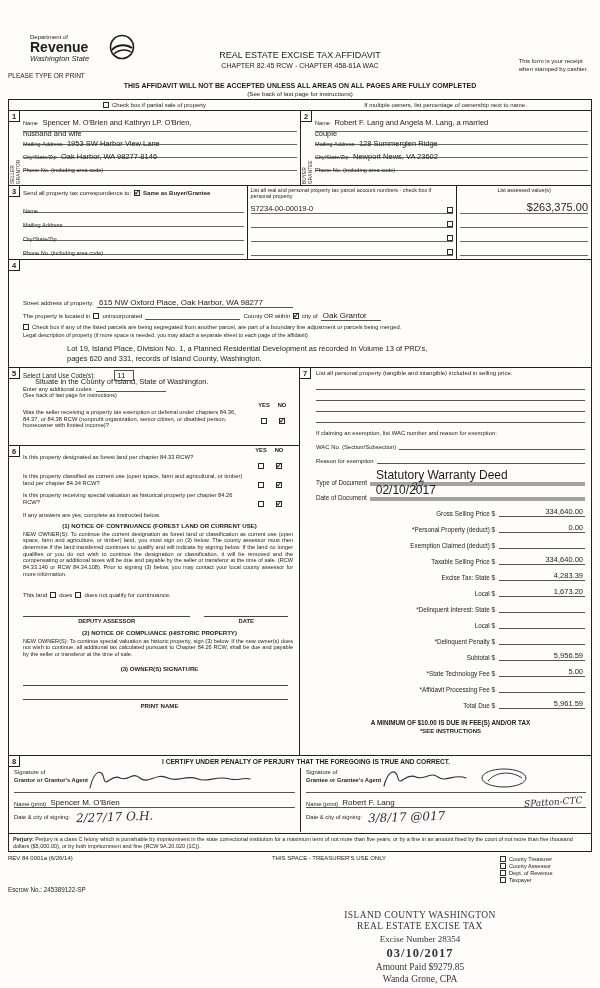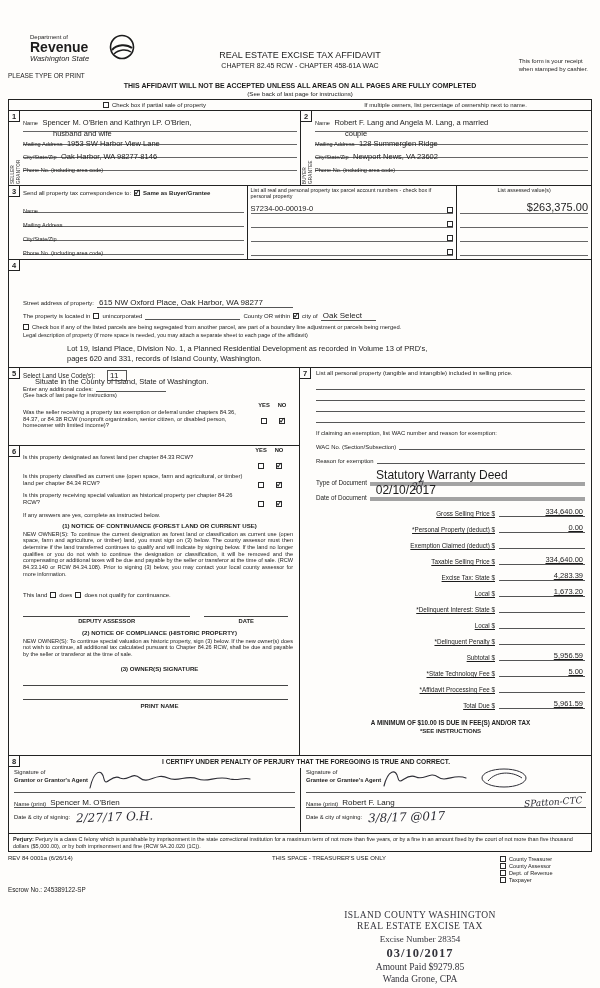--- a/index.html
+++ b/index.html
@@ -27,21 +27,21 @@
   .prer .half{width:50%;display:flex;justify-content:center;align-items:center;gap:3px;}
   .sec{width:50%;position:relative;padding-left:14px;height:74px;}
   .sec + .sec{border-left:1px solid #222;}
   .numbox{position:absolute;left:0;top:0;width:11px;height:11px;border-right:1px solid #222;border-bottom:1px solid #222;font-size:7.5px;font-weight:bold;text-align:center;line-height:11px;background:#fefdfb;z-index:2;}
   .vlab{position:absolute;left:0;top:13px;bottom:1px;width:12px;display:flex;justify-content:center;gap:1px;}
   .vlab span{writing-mode:vertical-rl;transform:rotate(180deg);font-size:4.5px;letter-spacing:.3px;color:#333;}
   .field{border-bottom:1px solid #666;margin-right:3px;}
   .f21{height:21px;} .f13{height:13px;} .f14{height:14px;}
   .lbl{font-size:5.6px;color:#222;}
   .val{font-size:7.5px;}
-  .l2{margin-left:30px;}
+  .l2{}
   
   .s3row{border-top:1px solid #222;height:74px;}
   .s3l{width:41%;position:relative;padding-left:14px;border-right:1px solid #222;}
   .s3send{font-size:6px;height:13px;display:flex;align-items:center;gap:3px;padding-top:1px;}
   .s3m{width:36%;border-right:1px solid #222;padding:1px 3px 0;display:flex;flex-direction:column;}
   .s3hdr{font-size:5.4px;line-height:1.15;height:13px;}
   .prow{display:flex;justify-content:space-between;align-items:flex-end;border-bottom:1px solid #666;height:14px;}
   .s3r{flex:1;padding:1px 3px 0;display:flex;flex-direction:column;}
   .arow{border-bottom:1px solid #666;height:14px;display:flex;align-items:flex-end;justify-content:flex-end;font-size:11px;}
   
@@ -51,21 +51,21 @@
   .s4r2{height:12px;font-size:6px;display:flex;align-items:center;gap:3px;}
   .s4r3{height:10px;font-size:5.8px;display:flex;align-items:center;gap:3px;}
   .s4r4{height:9px;font-size:5.5px;}
   .legal{margin:3px 0 0 44px;font-size:7.5px;line-height:1.3;}
   .situate{margin:13px 0 0 12px;font-size:7.5px;}
   .ul{display:inline-block;border-bottom:1px solid #555;height:8px;}
   
   .cols{border-top:1px solid #222;height:388px;}
   .colL{width:50%;border-right:1px solid #222;display:flex;flex-direction:column;}
   .s5{position:relative;padding-left:14px;border-bottom:1px solid #222;height:78px;}
-  .s5r1{height:13px;display:flex;align-items:center;gap:12px;font-size:6.3px;padding-top:1px;}
+  .s5r1{height:13px;display:flex;align-items:center;gap:19px;font-size:6.3px;padding-top:1px;}
   .luse{font-size:8px;border:1px solid #555;padding:0 8px 0 2px;line-height:9px;}
   .s5r2{height:11px;display:flex;align-items:flex-end;gap:3px;font-size:5.8px;}
   .s5r3{font-size:5.5px;height:9px;}
   .ynh{display:flex;margin-left:auto;margin-right:8px;width:36px;font-size:5.8px;font-weight:bold;flex-shrink:0;}
   .ynh span{width:18px;text-align:center;}
   .qrow{display:flex;align-items:flex-start;margin-top:1px;}
   .qtxt{flex:1;font-size:5.8px;line-height:6.6px;padding-right:2px;}
   .ynb{display:flex;width:36px;margin-right:8px;flex-shrink:0;}
   .cell{width:18px;text-align:center;}
   .s6{position:relative;padding-left:14px;padding-right:3px;flex:1;}
@@ -84,21 +84,21 @@
   .ulrow{border-bottom:1px solid #555;height:11px;}
   .exn{font-size:5.9px;margin-top:7px;}
   .inline{display:flex;align-items:flex-end;gap:3px;}
   .wrow{margin-top:4px;height:10px;font-size:5.9px;}
   .grow-ul{flex:1;border-bottom:1px solid #555;height:8px;}
   .docrow{margin-top:9px;height:13px;font-size:6.3px;}
   .docval{font-size:12px;border-bottom:4px solid #a3a3a3;flex:1;padding-left:6px;}
   .daterow{margin-top:2px;height:13px;font-size:6.3px;position:relative;}
   .hand{font-family:"DejaVu Serif",serif;font-style:italic;color:#2e2e36;}
   .h27{position:absolute;left:96px;top:-8px;font-size:10px;transform:rotate(-12deg);}
-  .mrow{display:flex;align-items:flex-end;height:16px;text-decoration:underline;}
+  .mrow{display:flex;align-items:flex-end;height:16px;}
   .mlbl{flex:1;text-align:right;font-size:6.3px;padding-right:4px;}
   .mval{width:86px;border-bottom:1px solid #555;text-align:right;font-size:7.5px;padding-right:2px;height:10px;}
   .minnote{margin-top:10px;text-align:center;font-weight:bold;font-size:6.3px;}
   .seeins{text-align:center;font-size:6px;font-weight:bold;margin-top:2px;}
   
   .s8{border-top:1px solid #222;height:78px;position:relative;}
   .cert{text-align:center;font-weight:bold;font-size:6.6px;height:12px;line-height:12px;margin-left:12px;}
   .s8cols{display:flex;height:64px;}
   .s8h{width:50%;position:relative;padding:0 5px;display:flex;flex-direction:column;}
   .s8h + .s8h{border-left:1px solid #222;}
@@ -274,21 +274,21 @@
         <span class="s4v">615 NW Oxford Place, Oak Harbor, WA 98277</span>
       </div>
       <div class="s4r2">
         <span>The property is located in</span>
         <span class="cb"></span>
         <span>unincorporated</span>
         <span class="ul" style="width:95px;"></span>
         <span>County OR within</span>
         <span class="cb checked"></span>
         <span>city of</span>
-        <span class="s4v" style="padding-right:14px;">Oak Select</span>
+        <span class="s4v" style="padding-right:14px;">Oak Grantor</span>
       </div>
       <div class="s4r3">
         <span class="cb"></span>
         <span>Check box if any of the listed parcels are being segregated from another parcel, are part of a boundary line adjustment or parcels being merged.</span>
       </div>
       <div class="s4r4">Legal description of property (if more space is needed, you may attach a separate sheet to each page of the affidavit)</div>
       <div class="legal">
         <div>Lot 19, Island Place, Division No. 1, a Planned Residential Development as recorded in Volume 13 of PRD's,</div>
         <div>pages 620 and 331, records of Island County, Washington.</div>
       </div>

